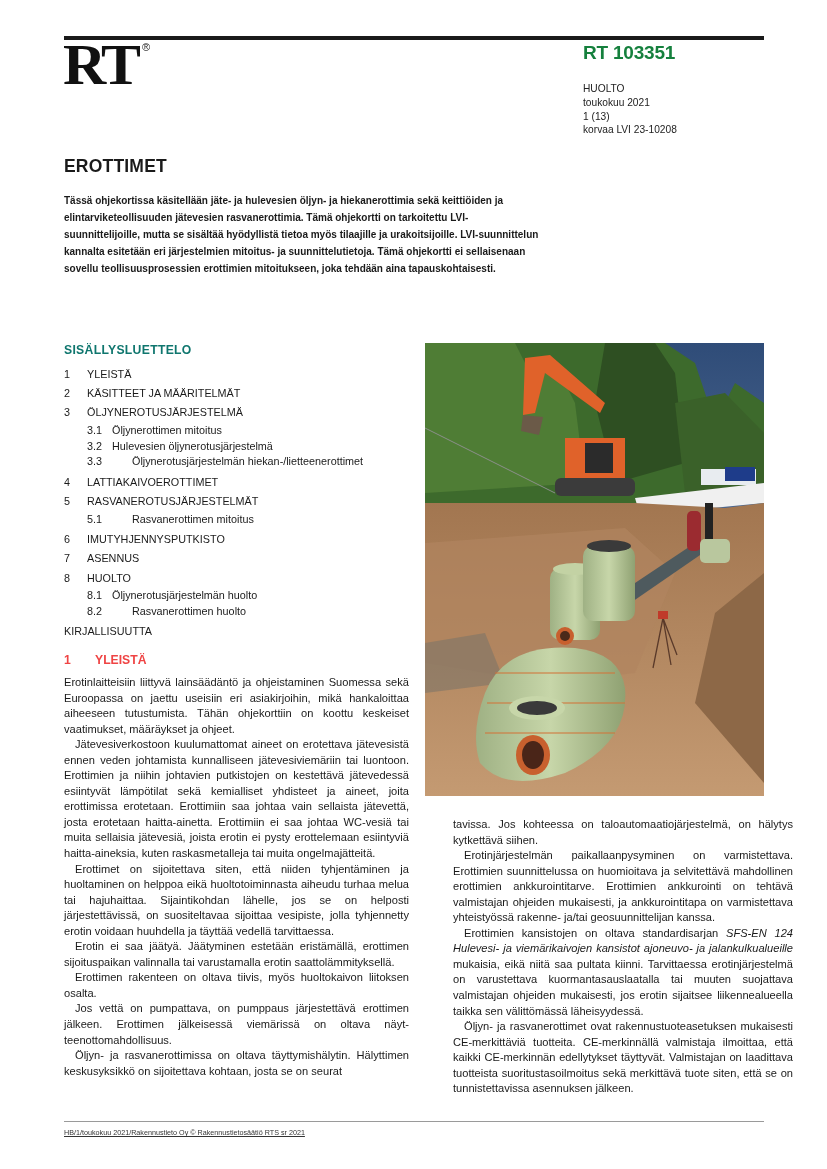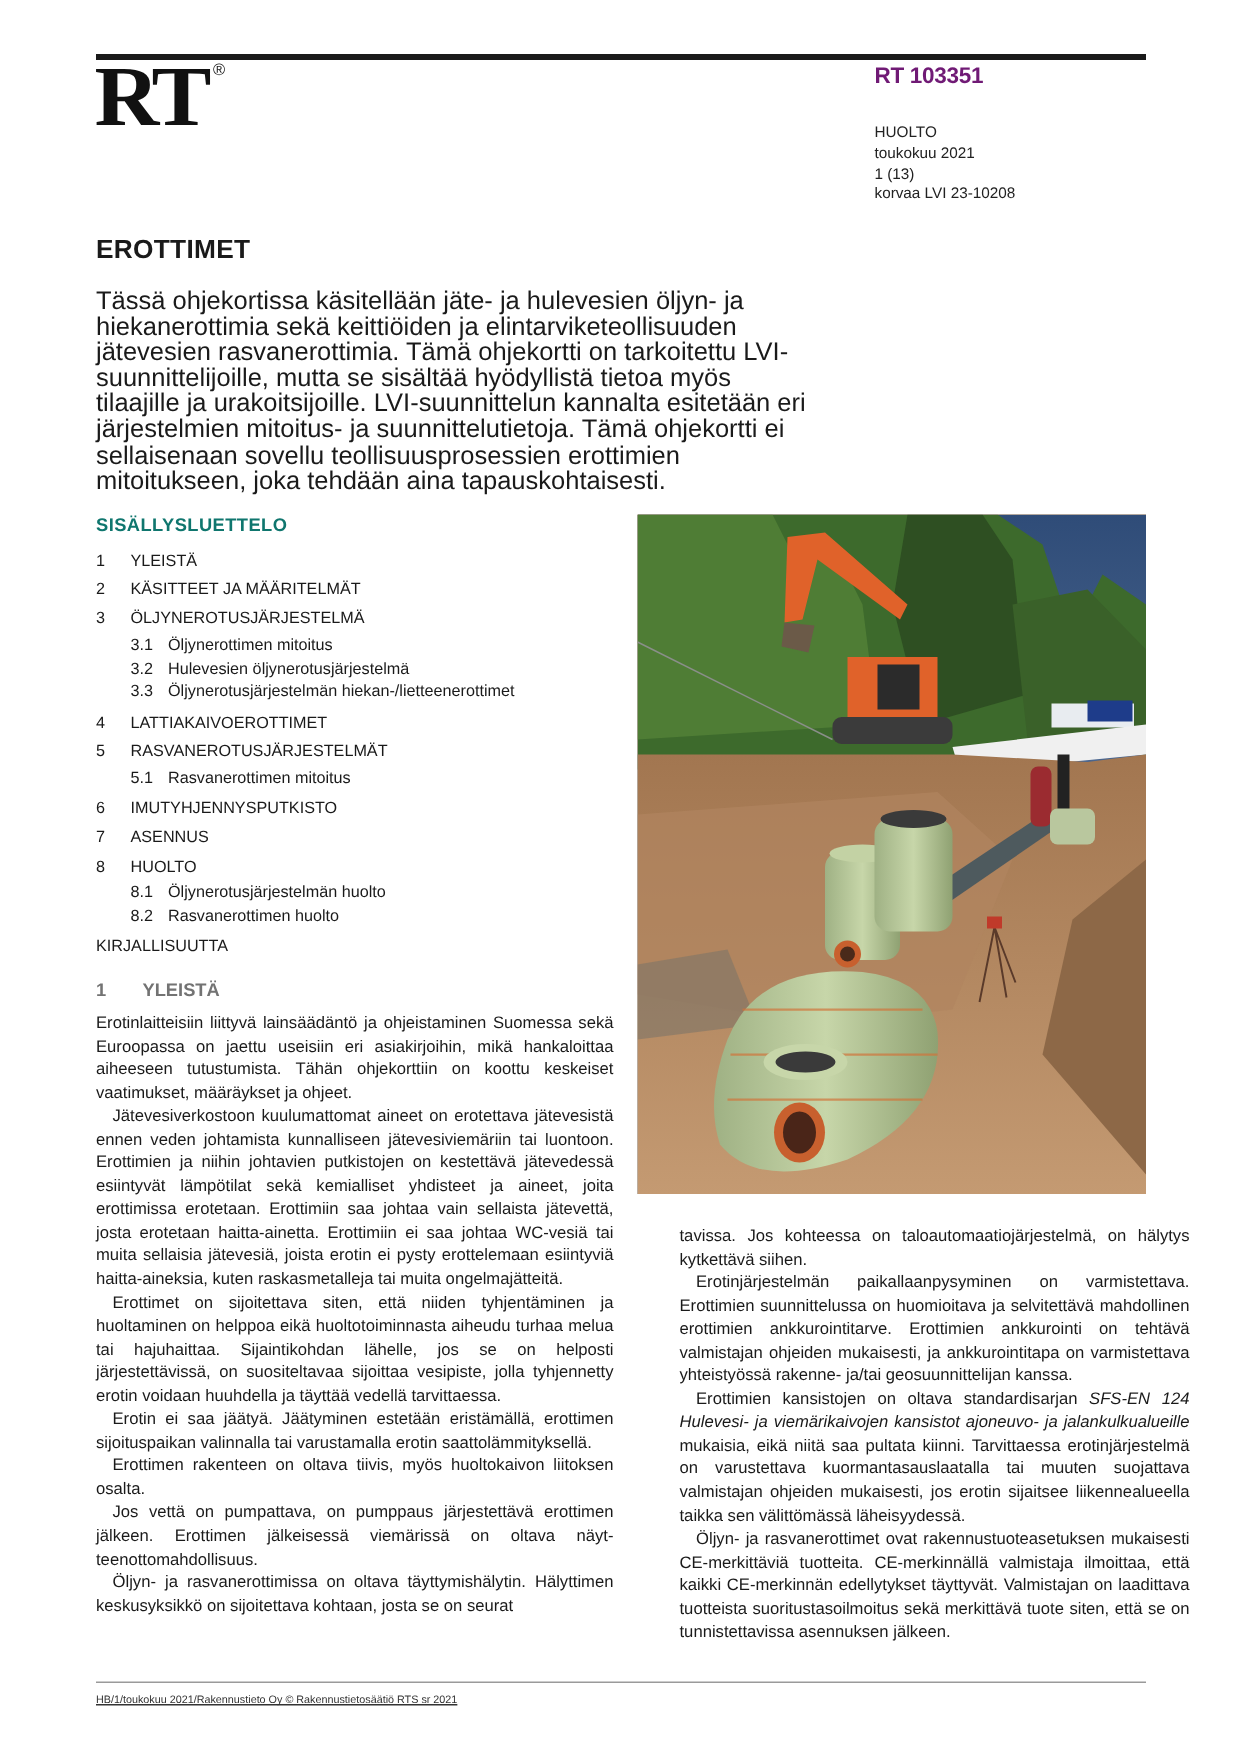--- a/index.html
+++ b/index.html
@@ -3,35 +3,35 @@
 <meta charset="utf-8">
 <style>
   * { box-sizing: border-box; margin: 0; padding: 0; }
   html, body { width: 827px; height: 1169px; background: #ffffff; }
   body { position: relative; font-family: "Liberation Sans", "DejaVu Sans", sans-serif; color: #1a1a1a; overflow: hidden; }
 
   .top-rule { position: absolute; left: 64px; top: 36px; width: 700px; height: 4px; background: #1a1a1a; }
   .logo { position: absolute; left: 63px; top: 36px; font-family: "Liberation Serif", "DejaVu Serif", serif; font-weight: bold; font-size: 57px; line-height: 57px; letter-spacing: -3px; color: #111; transform: scaleX(1.05); transform-origin: left top; }
   .logo-reg { position: absolute; left: 142px; top: 41px; font-size: 11px; color: #222; }
 
-  .doc-code { position: absolute; left: 583px; top: 42px; font-size: 15px; font-weight: bold; color: #701a75; letter-spacing: -0.2px; }
+  .doc-code { position: absolute; left: 583px; top: 42px; font-size: 19px; font-weight: bold; color: #15803d; letter-spacing: -0.2px; }
   .meta { position: absolute; left: 583px; top: 82px; font-size: 10.2px; line-height: 13.8px; color: #222; }
 
   .title { position: absolute; left: 64px; top: 156px; font-size: 17.5px; font-weight: bold; color: #1a1a1a; letter-spacing: 0.2px; }
-  .lead { position: absolute; left: 64px; top: 192px; width: 480px; font-size: 17px; line-height: 17.1px; font-weight: normal; color: #1a1a1a; }
+  .lead { position: absolute; left: 64px; top: 192px; width: 480px; font-size: 10px; line-height: 17.1px; font-weight: bold; color: #1a1a1a; }
 
   .toc-title { position: absolute; left: 64px; top: 343px; font-size: 12.2px; font-weight: bold; color: #0f766e; letter-spacing: 0.3px; }
   .toc { position: absolute; left: 64px; top: 364px; width: 350px; font-size: 10.8px; color: #1a1a1a; }
   .toc-row { display: flex; height: 19.4px; align-items: center; }
   .toc-row.sub { height: 15.6px; padding-left: 23px; }
   .toc-row .num { width: 23px; flex: none; }
   .toc-row.sub .num { width: 25px; }
-  .toc-row.last-sub { margin-bottom: 3px; }
-
-  .h1 { position: absolute; left: 64px; top: 653px; font-size: 12.2px; font-weight: bold; color: #737373; }
+  .toc-row.last-sub { margin-bottom: 3px; gap: 20px; }
+
+  .h1 { position: absolute; left: 64px; top: 653px; font-size: 12.2px; font-weight: bold; color: #ef4444; }
   .h1 .h1-num { display: inline-block; width: 31px; }
 
   .col { position: absolute; font-size: 11.1px; line-height: 15.55px; color: #1a1a1a; text-align: justify; hyphens: manual; }
   .col-left { left: 64px; top: 675px; width: 345px; }
   .col-right { left: 425px; top: 817px; width: 340px; margin-left: 28px; }
   .col p { text-indent: 0; }
   .col p.ind { text-indent: 11px; }
   .col i { font-style: italic; }
 
   .photo { position: absolute; left: 425px; top: 343px; width: 339px; height: 453px; overflow: hidden; background: #8a6a48; }

